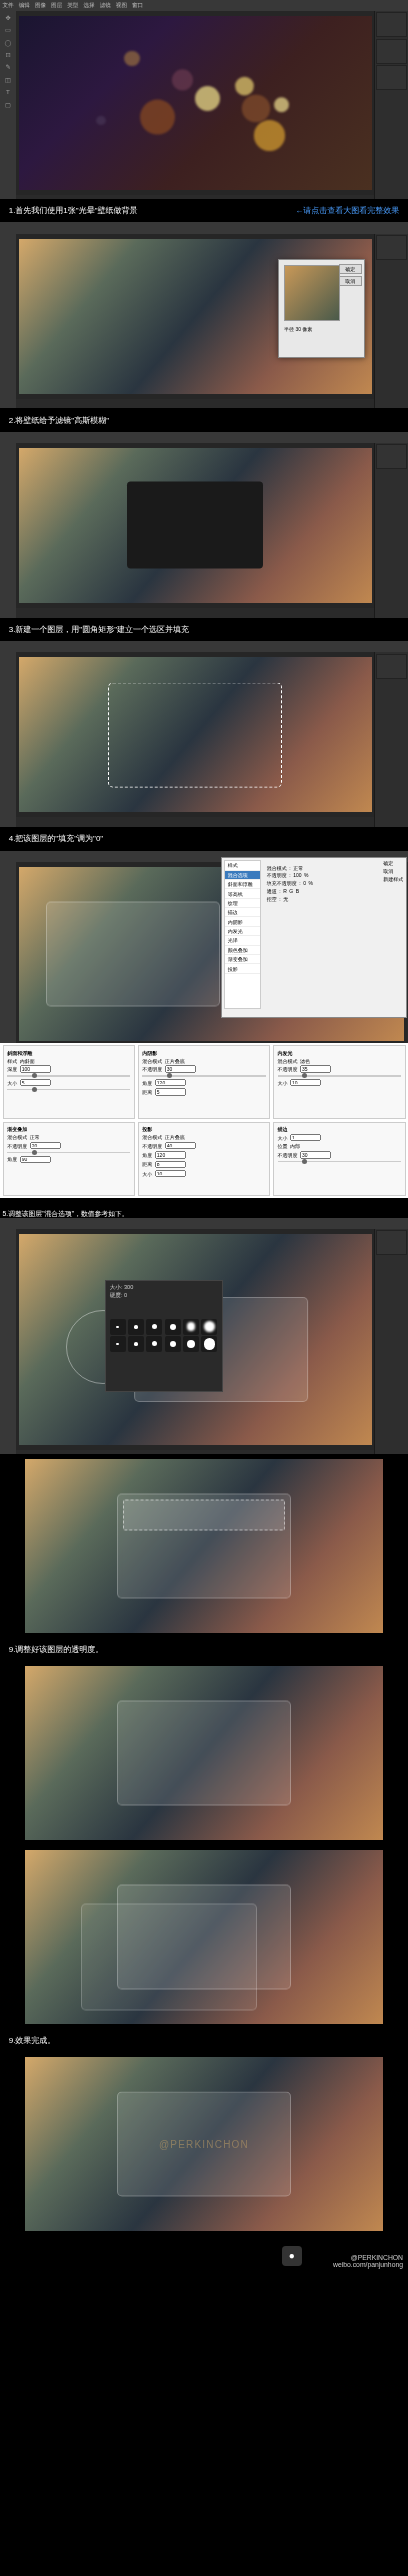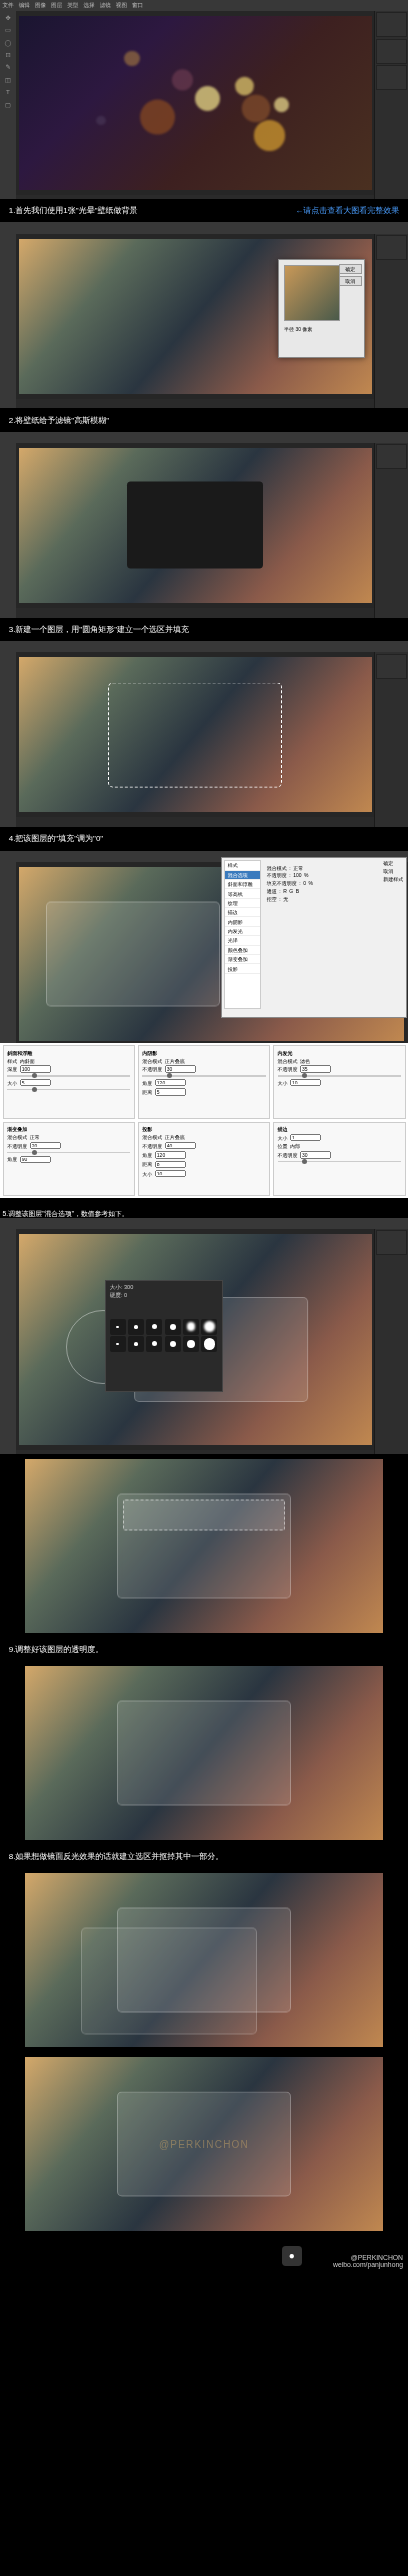--- a/index.html
+++ b/index.html
@@ -359,25 +359,25 @@
   <div class="final-img">
     <div class="glass-panel">
       <div class="highlight-slot" style="position:absolute; top:5px; left:5px; right:5px; height:31px; background:rgba(255,255,255,0.15); border-radius:2.5px"></div>
     </div>
   </div>
   <div class="step-label">9.调整好该图层的透明度。</div>
 
   <div class="final-img">
     <div class="glass-panel"></div>
   </div>
-  <div class="step-label">8.如果想做镜面反光效果的话就建立选区并抠掉其中一部分。</div>
 
   <div class="final-img">
     <div class="glass-panel two"></div>
   </div>
+  <div class="step-label">9.效果完成。</div>
 
   <div class="final-img">
     <div class="glass-panel">
       <div class="final-text">@PERKINCHON</div>
     </div>
   </div>
 
   <div style="background:#000; padding:7.4px; position:relative; height:37px">
     <div class="watermark">
       <div>@PERKINCHON</div>

